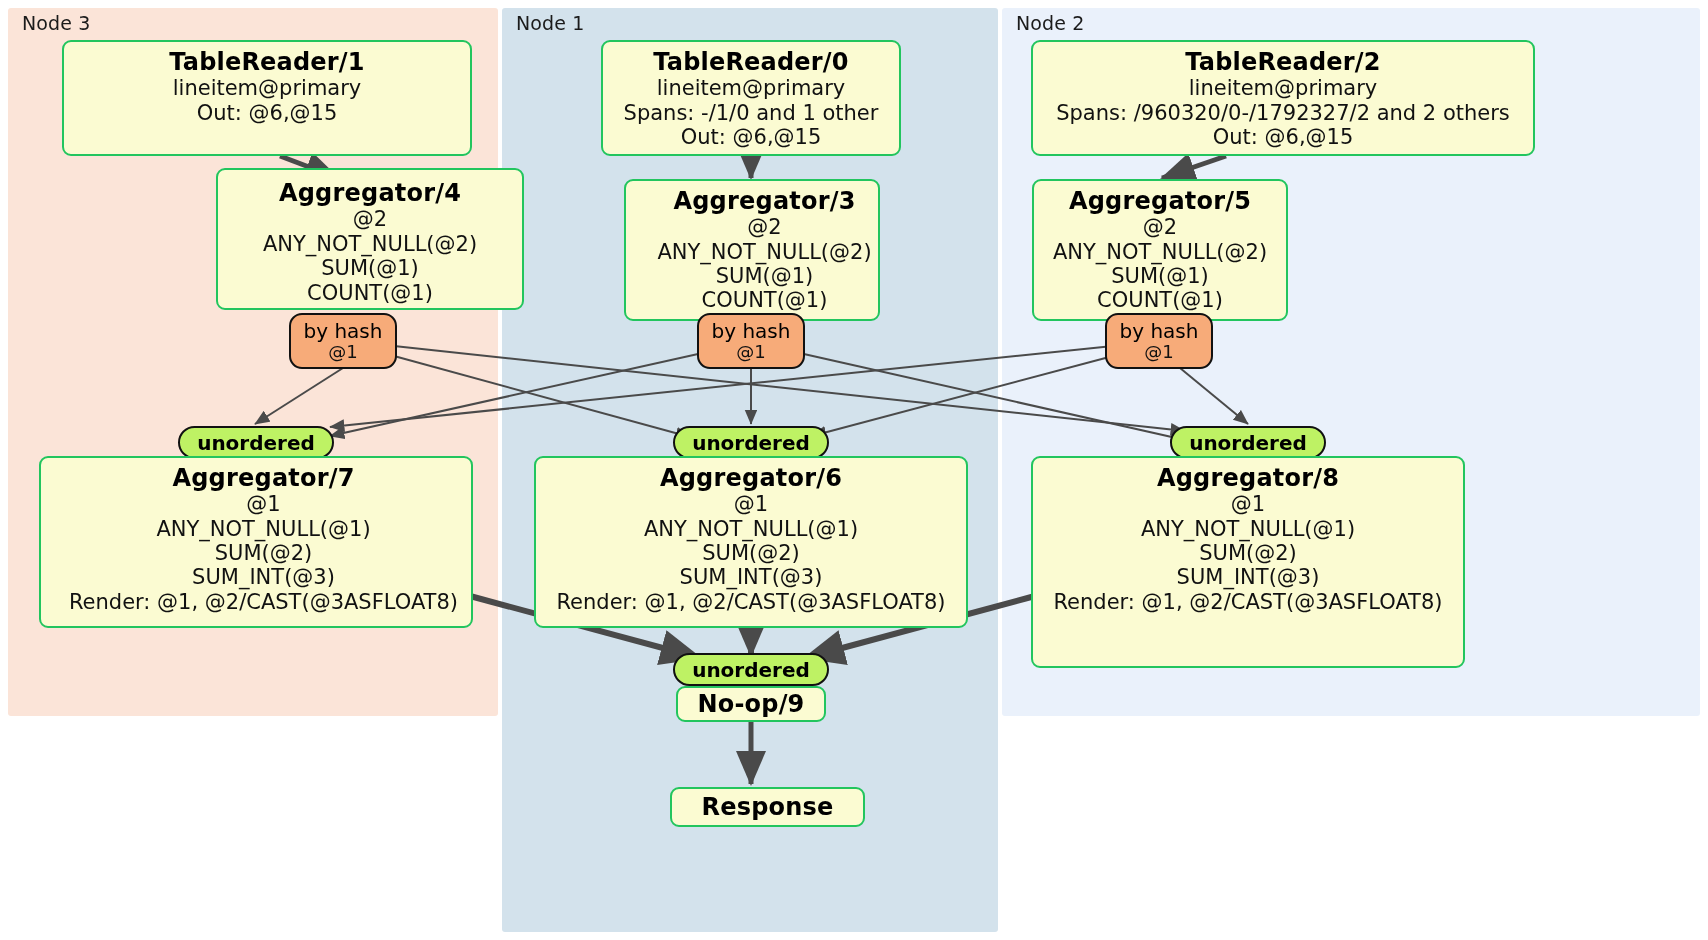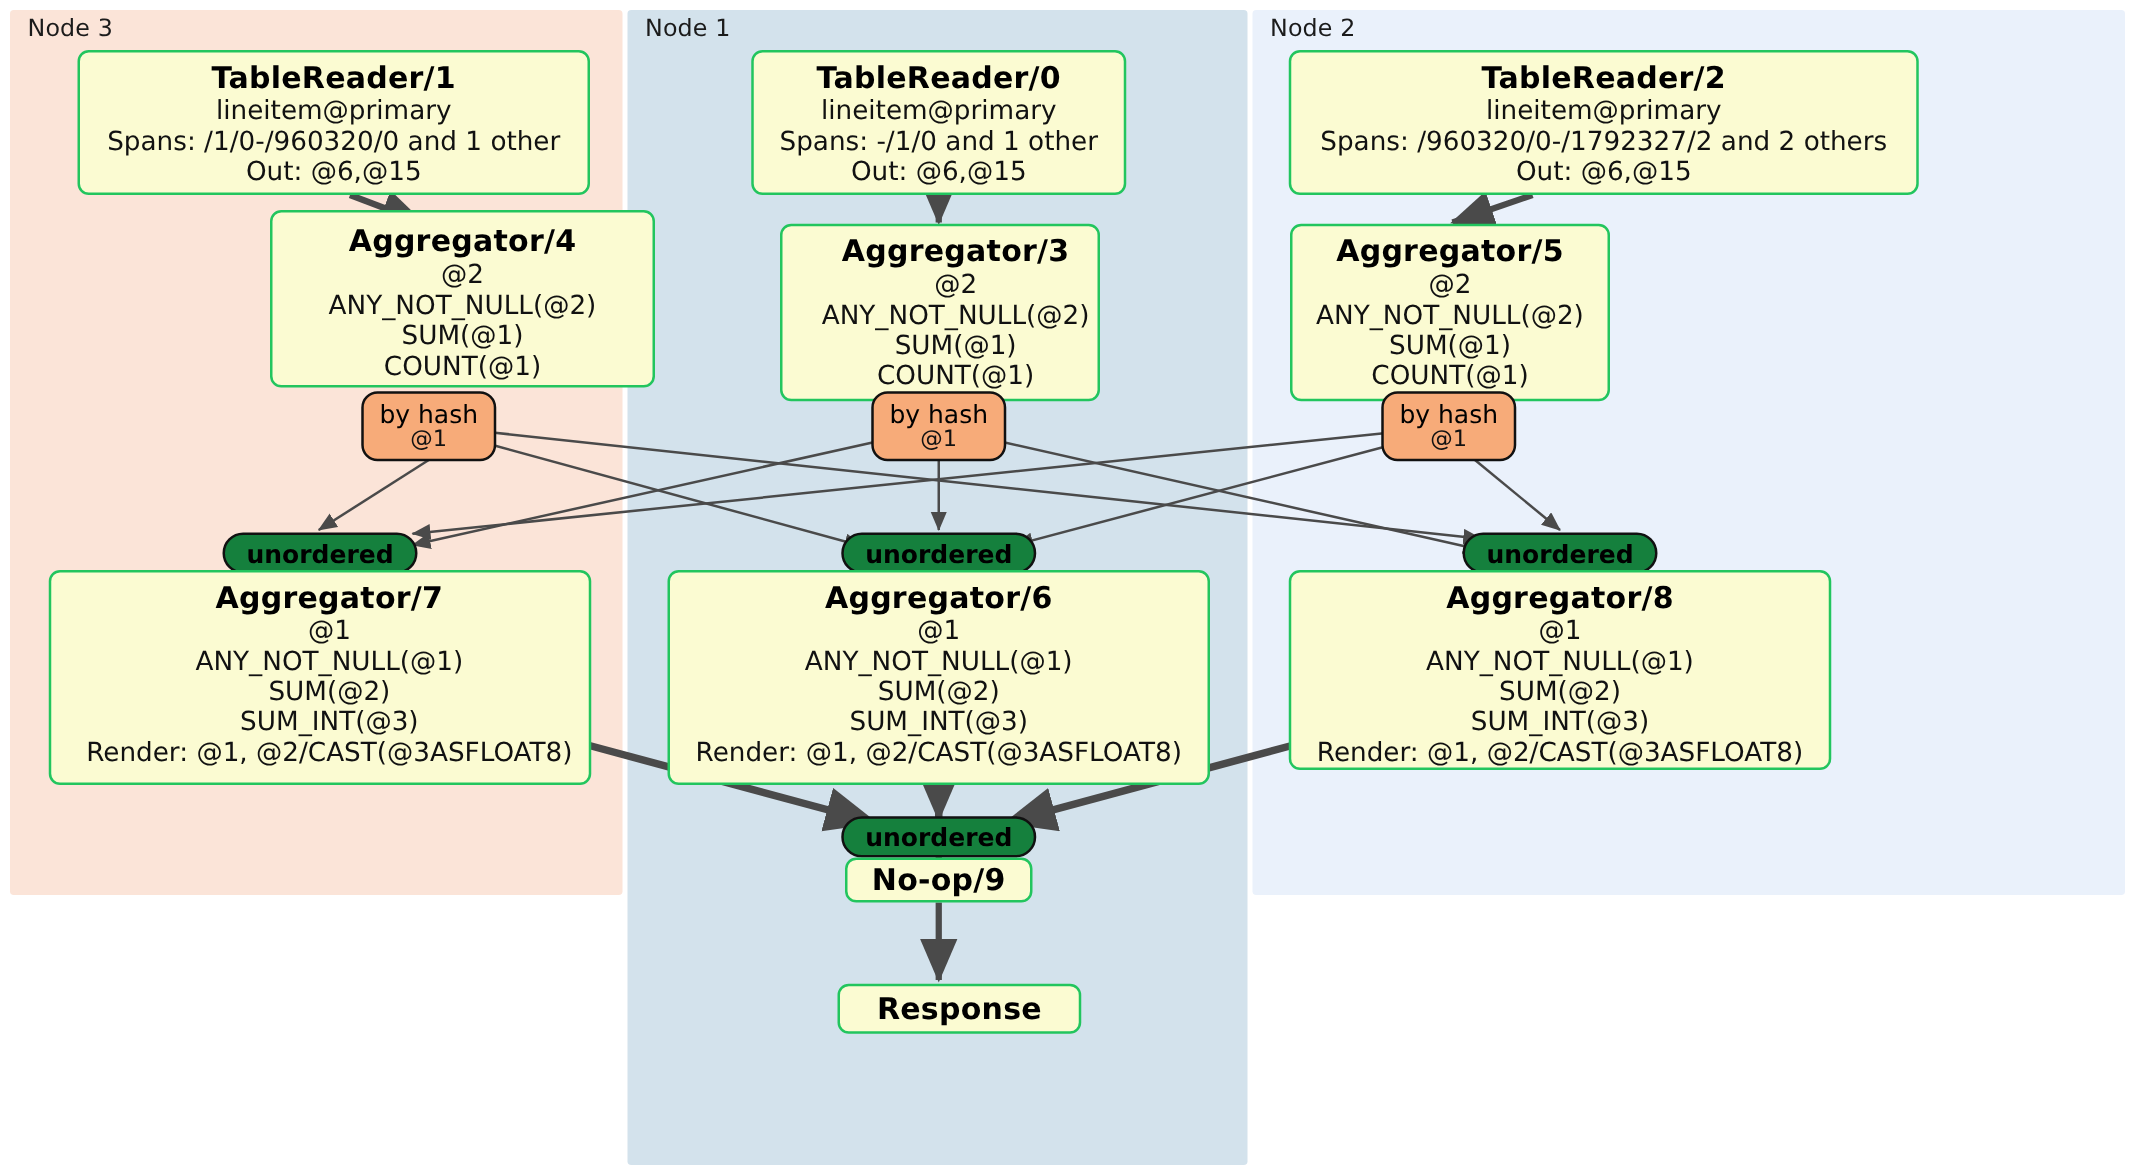--- a/index.html
+++ b/index.html
@@ -39,21 +39,21 @@
     position:absolute;box-sizing:border-box;
     border:2px solid #111;text-align:center;
     display:flex;flex-direction:column;align-items:center;justify-content:center;
   }
   .badge.hash{
     background:#f7ab79;border-radius:13px;
   }
   .badge.hash .b1{font-weight:normal;font-size:20px;color:#000;line-height:1.05;white-space:nowrap;}
   .badge.hash .b2{font-size:18px;color:#111;line-height:1.1;white-space:nowrap;}
   .badge.sync{
-    background:#15803d;border-radius:999px;justify-content:center;
+    background:#bef264;border-radius:999px;justify-content:center;
   }
   .badge.sync .b1{font-weight:bold;font-size:20px;color:#000;white-space:nowrap;}
 
   
   #edges{position:absolute;left:0;top:0;width:1708px;height:940px;pointer-events:none;}
 </style>
 </head>
 <body>
 
 <div id="stage">
@@ -97,21 +97,20 @@
     <path d="M1035,596 L805,658" stroke="#4a4a4a" stroke-width="6" fill="none" marker-end="url(#ahT)"></path>
 
     <path d="M751,681 L751,687" stroke="#4a4a4a" stroke-width="5" fill="none"></path>
 
     <path d="M751,722 L751,784" stroke="#4a4a4a" stroke-width="5" fill="none" marker-end="url(#ahT)"></path>
   </svg>
 
   <div class="proc" style="left:62px;top:40px;width:410px;height:116px;">
     <div class="ttl">TableReader/1</div>
     <div class="ln">lineitem@primary</div>
-    <div class="ln">Spans: /1/0-/960320/0 and 1 other</div>
     <div class="ln">Out: @6,@15</div>
   </div>
 
   <div class="proc" style="left:601px;top:40px;width:300px;height:116px;">
     <div class="ttl">TableReader/0</div>
     <div class="ln">lineitem@primary</div>
     <div class="ln">Spans: -/1/0 and 1 other</div>
     <div class="ln">Out: @6,@15</div>
   </div>
 
@@ -180,21 +179,21 @@
 
   <div class="proc" style="left:534px;top:456px;width:434px;height:172px;">
     <div class="ttl">Aggregator/6</div>
     <div class="ln">@1</div>
     <div class="ln">ANY_NOT_NULL(@1)</div>
     <div class="ln">SUM(@2)</div>
     <div class="ln">SUM_INT(@3)</div>
     <div class="ln">Render: @1, @2/CAST(@3ASFLOAT8)</div>
   </div>
 
-  <div class="proc" style="left:1031px;top:456px;width:434px;height:160px;">
+  <div class="proc" style="left:1031px;top:456px;width:434px;height:212px;">
     <div class="ttl">Aggregator/8</div>
     <div class="ln">@1</div>
     <div class="ln">ANY_NOT_NULL(@1)</div>
     <div class="ln">SUM(@2)</div>
     <div class="ln">SUM_INT(@3)</div>
     <div class="ln">Render: @1, @2/CAST(@3ASFLOAT8)</div>
   </div>
 
   <div class="badge sync" style="left:673px;top:653px;width:156px;height:33px;">
     <div class="b1">unordered</div>

